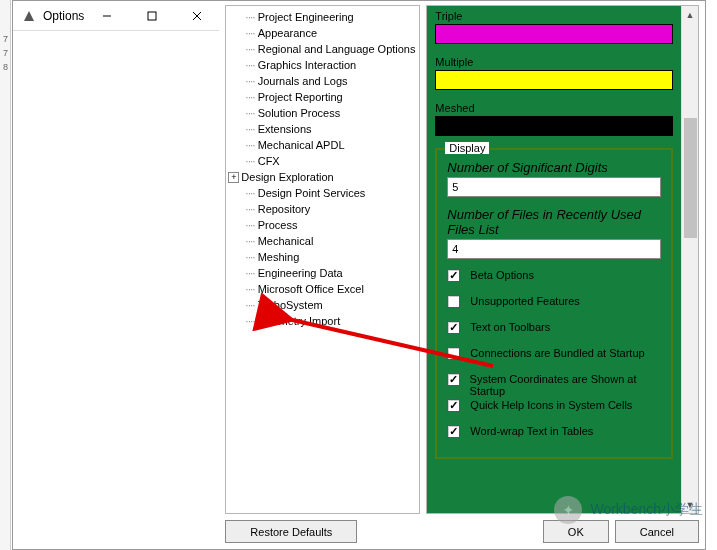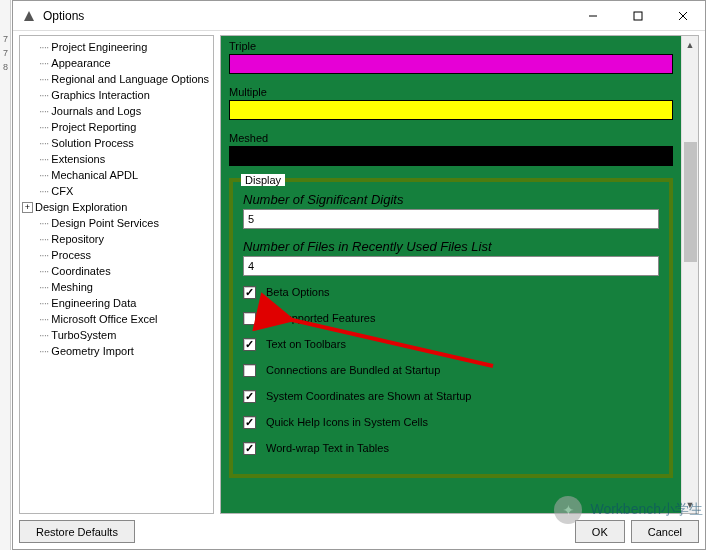--- a/index.html
+++ b/index.html
@@ -16,21 +16,21 @@
   }
   .window {
     position: absolute;
     left: 12px;
     top: 0;
     width: 694px;
     height: 550px;
     border: 1px solid #999;
     background: #fff;
     display: flex;
-    flex-direction: column;
+    flex-direction: row;
   }
   .titlebar {
     height: 30px;
     display: flex;
     align-items: center;
     border-bottom: 1px solid #ddd;
     background: #fff;
   }
   .titlebar .app-icon {
     width: 16px; height: 16px;
@@ -131,21 +131,21 @@
 
   .color-row { margin-bottom: 12px; }
   .color-row .lbl { font-size: 11px; margin-bottom: 2px; }
   .swatch {
     height: 20px;
     border: 1px solid #000;
     width: 100%;
   }
 
   .groupbox {
-    border: 4px solid #4d7c0f;
+    border: 2px solid #4d7c0f;
     padding: 10px 10px 6px 10px;
     margin-top: 6px;
     position: relative;
   }
   .groupbox > .legend {
     position: absolute;
     top: -8px;
     left: 8px;
     background: #fff;
     padding: 0 4px;
@@ -186,21 +186,21 @@
     font-weight: bold;
   }
 
   .footer {
     margin-top: 6px;
     display: flex;
     align-items: center;
   }
   .btn {
     height: 23px;
-    padding: 0 16px;
+    padding: 0 24px;
     border: 1px solid #888;
     background: #eee;
     font-size: 11px;
     display: inline-flex;
     align-items: center;
     cursor: default;
   }
   .footer .spacer { flex: 1; }
 
   
@@ -341,21 +341,21 @@
           <div class="tree-item l1">
             <span class="dots">····</span>
             <span>Repository</span>
           </div>
           <div class="tree-item l1">
             <span class="dots">····</span>
             <span>Process</span>
           </div>
           <div class="tree-item l1">
             <span class="dots">····</span>
-            <span>Coordinates</span>
+            <span>Mechanical</span>
           </div>
           <div class="tree-item l1">
             <span class="dots">····</span>
             <span>Meshing</span>
           </div>
           <div class="tree-item l1">
             <span class="dots">····</span>
             <span>Engineering Data</span>
           </div>
           <div class="tree-item l1">

